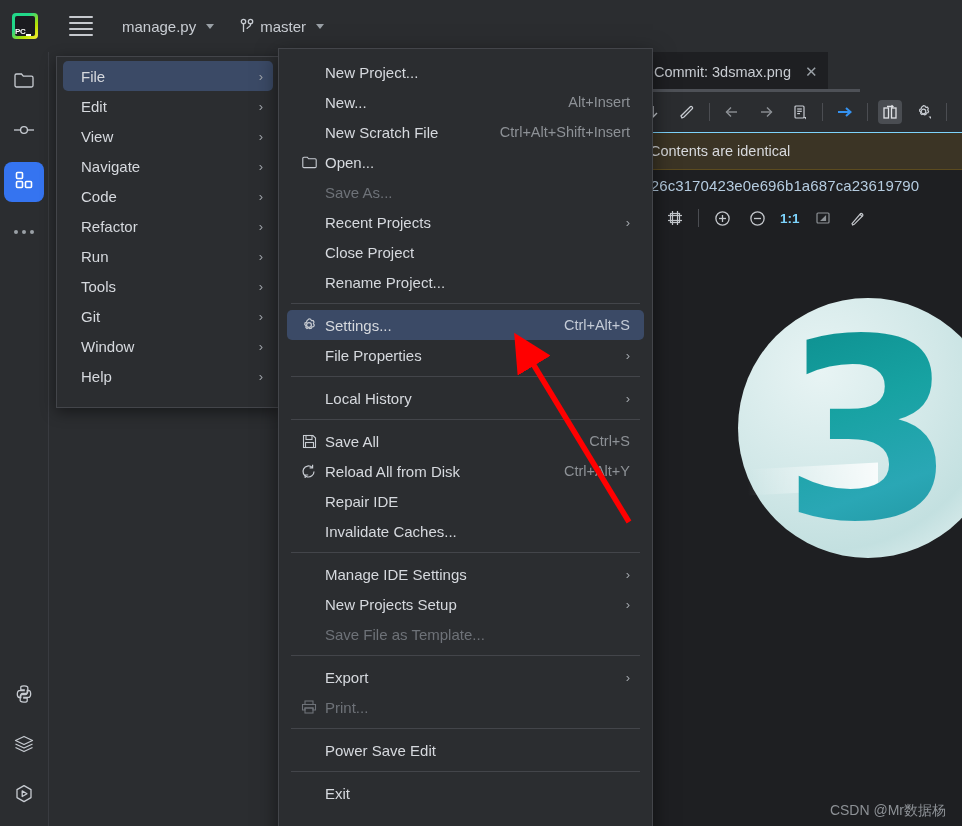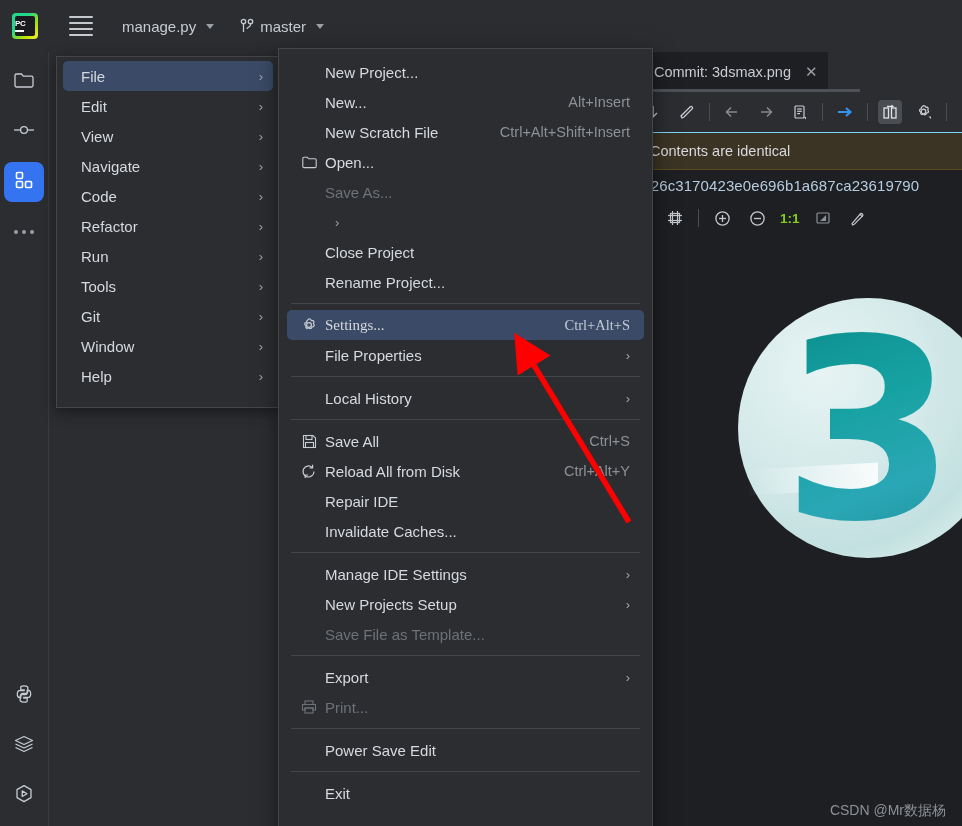--- a/index.html
+++ b/index.html
@@ -19,22 +19,21 @@
     background:#2b2d30;display:flex;align-items:center;
   }
   .pc-logo{
     margin-left:12px;width:26px;height:26px;border-radius:4px;
     background:linear-gradient(135deg,#21d789 0%,#21d789 35%,#b8e000 70%,#f9ee3a 100%);
     display:flex;align-items:center;justify-content:center;
     position:relative;
   }
   .pc-logo .inner{
     width:20px;height:20px;background:#1b1b1f;border-radius:2px;
-    display:flex;align-items:flex-start;justify-content:center;
-    flex-direction:column;
+    display:flex;align-items:flex-end;justify-content:center;
   }
   .pc-logo .inner span{
     color:#fff;font-size:8px;font-weight:bold;line-height:8px;letter-spacing:-0.3px;
   }
   .pc-logo .inner i{display:block;width:9px;height:2px;background:#fff;margin-top:2px;margin-right:4px;}
   .hamburger{
     margin-left:28px;width:30px;height:30px;display:flex;flex-direction:column;
     justify-content:center;align-items:center;gap:4px;cursor:pointer;
   }
   .hamburger i{display:block;width:24px;height:2px;background:#c6c9ce;border-radius:1px;}
@@ -144,21 +143,21 @@
     position:absolute;left:278px;top:48px;width:375px;height:814px;
     background:#2b2d30;border:1px solid #43454a;
     box-shadow:0 6px 20px rgba(0,0,0,0.5);
     padding:8px 2px;box-sizing:border-box;
   }
   .sm-item{
     height:30px;margin:0 6px;padding:0 14px 0 12px;border-radius:5px;
     display:flex;align-items:center;font-size:15px;color:#d6d9de;cursor:pointer;
     position:relative;
   }
-  .sm-item.sel{background:#3b4a66;font-family:Liberation Serif, serif;}
+  .sm-item.sel{background:#3b4a66;}
   .sm-item.disabled{color:#6e7278;cursor:default;}
   .sm-ico{
     width:20px;min-width:20px;height:16px;display:inline-flex;align-items:center;justify-content:center;
     margin-right:6px;
   }
   .sm-label{flex:1;white-space:nowrap;}
   .sm-shortcut{color:#8d9196;font-size:14.5px;margin-left:12px;white-space:nowrap;}
   .sm-item.sel .sm-shortcut{color:#c4cbd6;}
   .sm-sub{color:#a0a4aa;font-size:13px;margin-left:10px;}
   .sm-sep{height:1px;background:#43454a;margin:6px 10px;}
@@ -413,21 +412,21 @@
           </svg>
       </div>
       <div class="tbi">
         <svg width="17" height="17" viewBox="0 0 17 17">
             <g stroke="#c4c7cc" stroke-width="1.3" fill="none">
               <circle cx="8.5" cy="8.5" r="6.6"></circle>
               <line x1="5" y1="8.5" x2="12" y2="8.5"></line>
             </g>
           </svg>
       </div>
-      <div style="font-weight:bold;font-size:13.5px;color:#84cc16;">1:1</div>
+      <div style="font-weight:bold;font-size:13.5px;color:#7dd3fc;">1:1</div>
       <div class="tbi">
         <svg width="16" height="16" viewBox="0 0 16 16">
             <g stroke="#8d9196" stroke-width="1.2" fill="none">
               <rect x="2" y="3" width="12" height="10" rx="1"></rect>
               <path d="M10.5 10.5 H6.5 L10.5 6.5 Z" fill="#8d9196"></path>
             </g>
           </svg>
       </div>
       <div class="tbi">
         <svg width="16" height="16" viewBox="0 0 16 16">
@@ -517,20 +516,21 @@
           </svg>
         </span>
         <span class="sm-label">Open...</span>
       </div>
       <div class="sm-item disabled">
         <span class="sm-ico"></span>
         <span class="sm-label">Save As...</span>
       </div>
       <div class="sm-item">
         <span class="sm-ico"></span>
+        <span class="sm-label">Recent Projects</span>
         <span class="sm-sub">›</span>
       </div>
       <div class="sm-item">
         <span class="sm-ico"></span>
         <span class="sm-label">Close Project</span>
       </div>
       <div class="sm-item">
         <span class="sm-ico"></span>
         <span class="sm-label">Rename Project...</span>
       </div>

